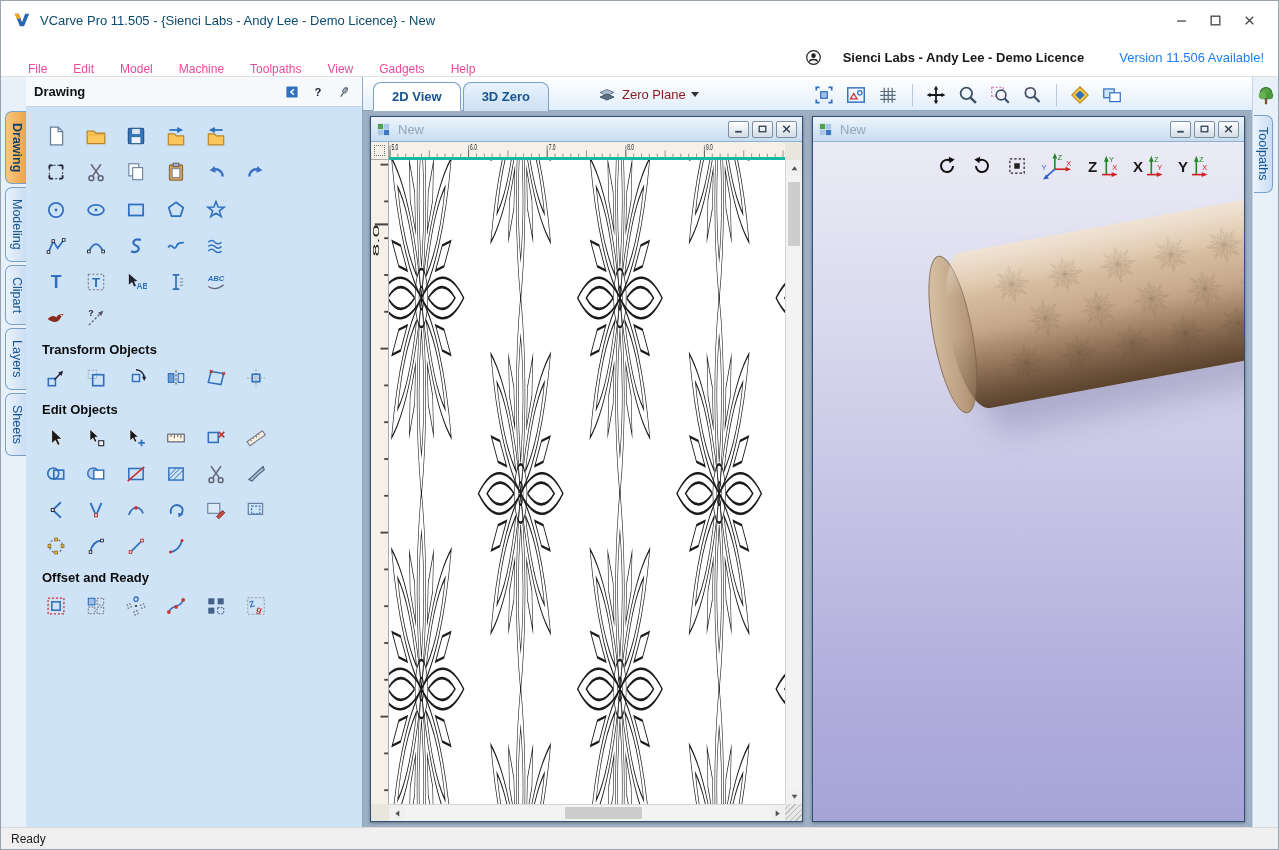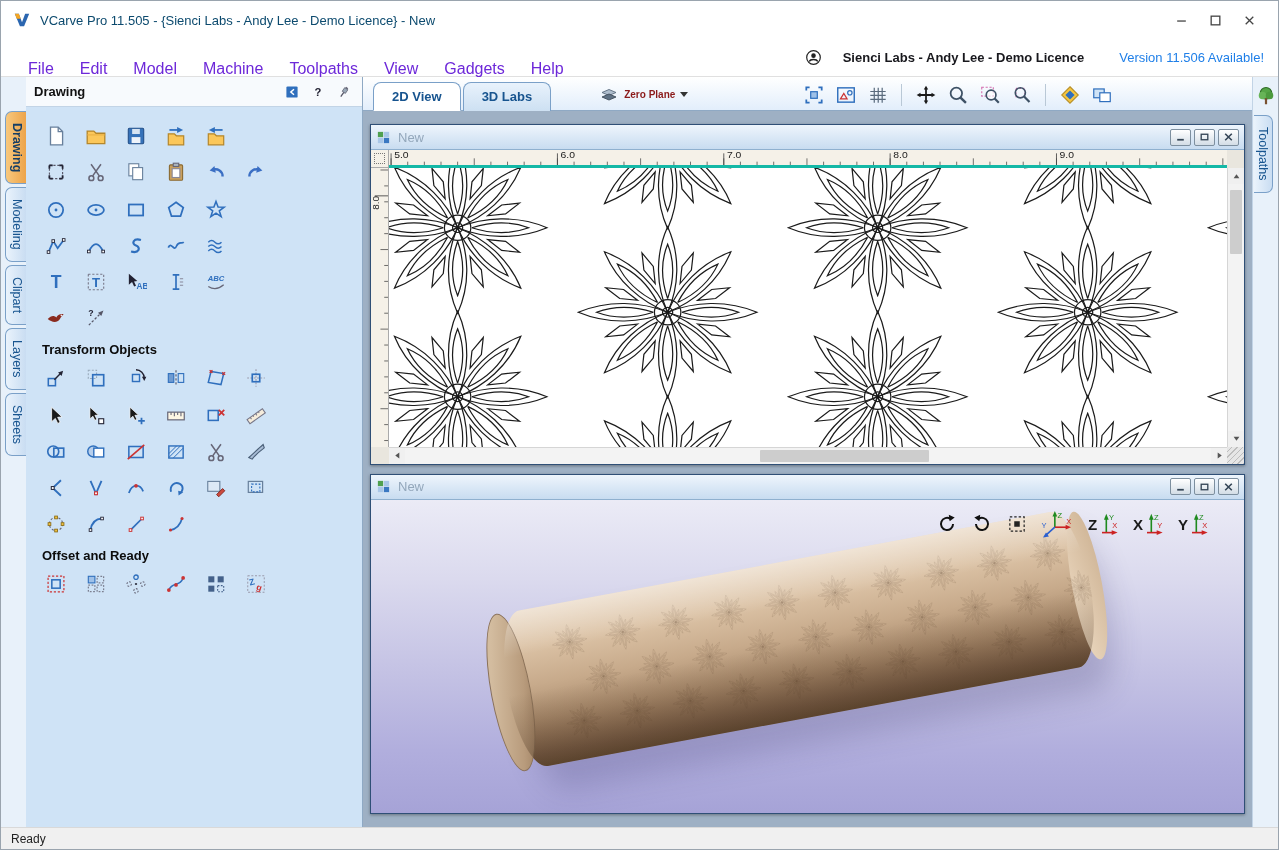--- a/index.html
+++ b/index.html
@@ -10,21 +10,21 @@
   
   .titlebar{height:38px;display:flex;align-items:center;gap:9px;padding:0 12px;background:#fff;flex:0 0 auto;}
   .logo{width:18px;height:18px;}
   .wtitle{font-size:13px;color:#0c4a6e;}
   .wcontrols{margin-left:auto;display:flex;}
   .wc{width:34px;height:26px;display:flex;align-items:center;justify-content:center;cursor:pointer;}
   .wc svg{width:13px;height:13px;}
   
   .menubar{height:38px;display:flex;align-items:center;padding:0 14px;background:#fff;border-bottom:1px solid #e0e0e0;flex:0 0 auto;}
   .menus{display:flex;}
-  .menu-item{font-size:16px;color:#6d28d9;padding:6px 13px;cursor:pointer;margin-top:22px;}
+  .menu-item{font-size:12px;color:#ec4899;padding:6px 13px;cursor:pointer;margin-top:22px;}
   .menu-right{margin-left:auto;display:flex;align-items:center;gap:21px;}
   .personic{width:17px;height:17px;}
   .account{font-size:13px;font-weight:bold;color:#18181d;}
   .verlink{font-size:13px;color:#1f7fe8;margin-left:14px;cursor:pointer;}
   
   .main{flex:1;display:flex;min-height:0;background:#cfe3f6;}
   .left-strip{width:25px;background:#e8f1fa;padding-top:34px;display:flex;flex-direction:column;gap:3px;flex:0 0 auto;}
   .vtab{writing-mode:vertical-rl;font-size:12.5px;color:#17548f;background:linear-gradient(to right,#eaf3fc,#c9ddf2);border:1px solid #7aa0c8;border-right:none;border-radius:7px 0 0 7px;padding:11px 2px;margin-left:4px;cursor:pointer;text-align:center;}
   .vtab.active{background:linear-gradient(to right,#f8c87e,#eda44a);color:#173f66;font-weight:bold;}
   .vtab.r{border:1px solid #7aa0c8;border-left:none;border-radius:0 7px 7px 0;margin-left:0;margin-right:4px;}
@@ -42,26 +42,26 @@
   .tool-btn{width:27px;height:27px;border:none;background:transparent;display:flex;align-items:center;justify-content:center;cursor:pointer;padding:1px;}
   
   .workspace{flex:1;display:flex;flex-direction:column;min-width:0;}
   .viewbar{height:34px;display:flex;align-items:flex-end;padding:2px 8px 0 10px;background:linear-gradient(#ffffff,#e2eefb);border-bottom:1px solid #8fa9c4;flex:0 0 auto;}
   .vtabs{display:flex;gap:2px;}
   .vtab2{font-size:13px;font-weight:bold;color:#17548f;padding:6px 18px 6px;background:linear-gradient(#e8f2fc,#cde0f2);border:1px solid #7aa0c8;border-bottom:none;border-radius:8px 8px 0 0;cursor:pointer;margin-bottom:-1px;}
   .vtab2.active{background:#fff;border-bottom:1px solid #fff;}
   .vb-controls{display:flex;align-items:center;align-self:center;margin-left:48px;gap:8px;}
   .zeroplane{display:flex;align-items:center;gap:5px;background:transparent;border:none;cursor:pointer;}
   .zp-ic .ic{width:20px;height:20px;}
-  .zp-label{font-size:10px;font-weight:700;color:#8b1a1a;}
+  .zp-label{font-size:13px;font-weight:400;color:#8b1a1a;}
   .caret{width:0;height:0;border-left:4px solid transparent;border-right:4px solid transparent;border-top:5px solid #333;}
   .vb-icons{display:flex;align-items:center;gap:5px;margin-left:104px;}
   .vsep{width:1px;height:22px;background:#b9c8d6;margin:0 5px;display:inline-block;}
   
-  .mdi{flex:1;background:#9eb0c4;padding:13px 7px;display:flex;flex-direction:column;gap:9px;min-height:0;}
+  .mdi{flex:1;background:#9eb0c4;padding:5px 7px;display:flex;gap:9px;min-height:0;}
   .viewwin{flex:1;border:1px solid #2f4f76;background:#fff;display:flex;flex-direction:column;box-shadow:0 1px 3px rgba(0,0,0,.35);min-height:0;}
   .win-title{height:25px;display:flex;align-items:center;gap:7px;padding:0 5px;background:linear-gradient(#eef5fc,#c8dcf0);border-bottom:1px solid #8fb0cf;flex:0 0 auto;}
   .wic{width:15px;height:15px;}
   .wt{font-size:13px;color:#93a7bb;}
   .wbtns{margin-left:auto;display:flex;gap:3px;}
   .wbtn{width:21px;height:17px;border:1px solid #7d8f9f;border-radius:2px;background:linear-gradient(#ffffff,#d3dde6);display:flex;align-items:center;justify-content:center;cursor:pointer;}
   .wbtn svg{width:11px;height:10px;}
   
   .content2d{flex:1;display:grid;grid-template-columns:18px 1fr 17px;grid-template-rows:18px 1fr 17px;min-height:0;}
   .ruler-corner{background:#f5f1e8;border-right:1px solid #aaa;border-bottom:1px solid #aaa;position:relative;}
@@ -740,20 +740,21 @@
                 </svg>
               </button>
               <button class="tool-btn">
                 <svg viewBox="0 0 20 20" class="ic">
                   <use href="#s-align"></use>
                 </svg>
               </button>
             </div>
           </div>
           <div class="section">
+            <div class="sec-title">Edit Objects</div>
             <div class="icon-row">
               <button class="tool-btn">
                 <svg viewBox="0 0 20 20" class="ic">
                   <use href="#s-cursor"></use>
                 </svg>
               </button>
               <button class="tool-btn">
                 <svg viewBox="0 0 20 20" class="ic">
                   <use href="#s-cursornode"></use>
                 </svg>
@@ -901,21 +902,21 @@
               </button>
             </div>
           </div>
         </div>
     </div>
 
     <div class="workspace">
       <div class="viewbar">
         <div class="vtabs">
             <div class="vtab2 active">2D View</div>
-            <div class="vtab2">3D Labs</div>
+            <div class="vtab2">3D Zero</div>
           </div>
         <div class="vb-controls">
           <button class="zeroplane">
             <span class="zp-ic">
                 <svg viewBox="0 0 20 20" class="ic">
                   <use href="#s-zeroplane"></use>
                 </svg>
               </span>
             <span class="zp-label">Zero Plane</span>
             <span class="caret"></span>

